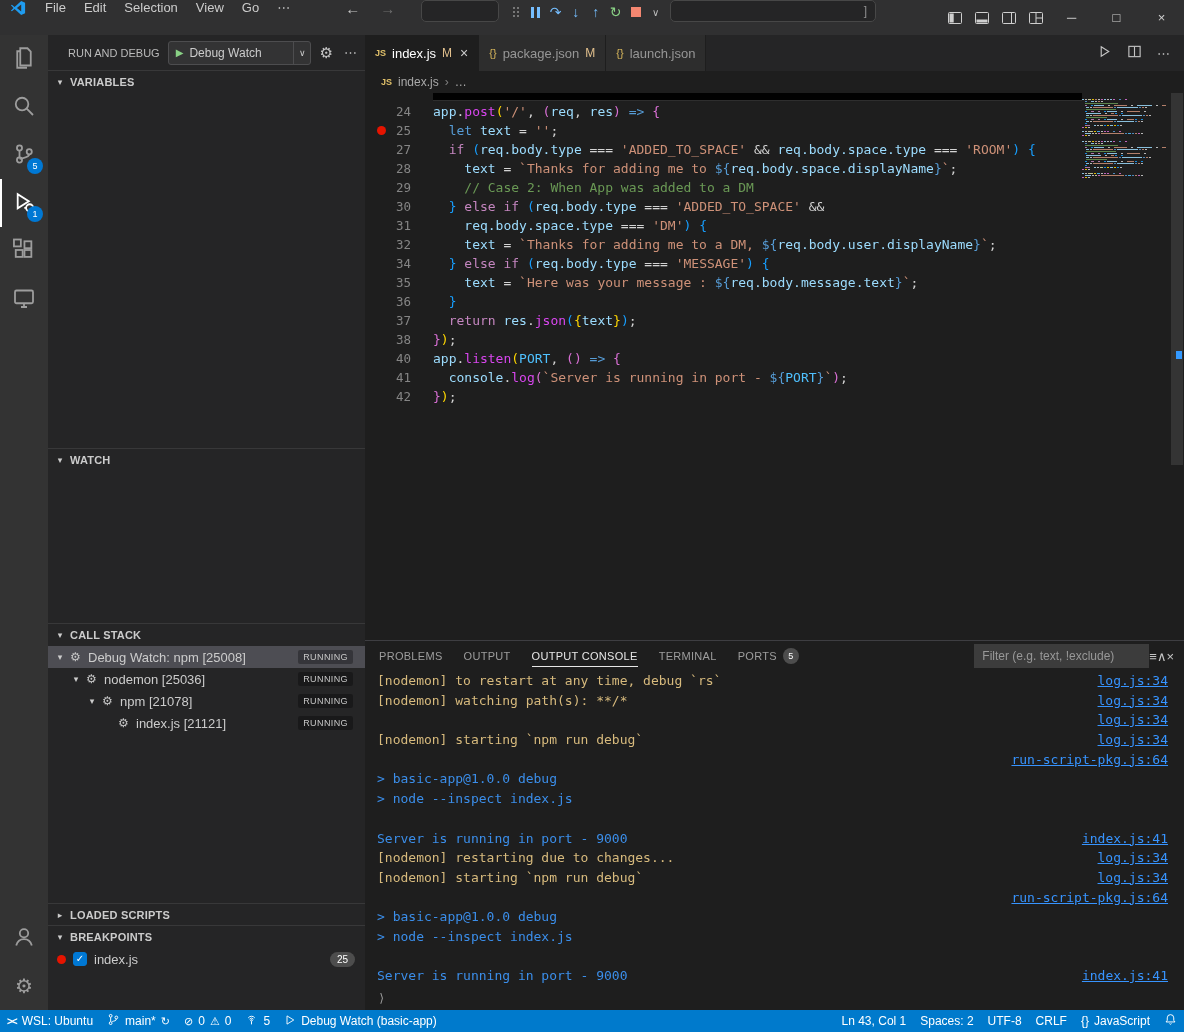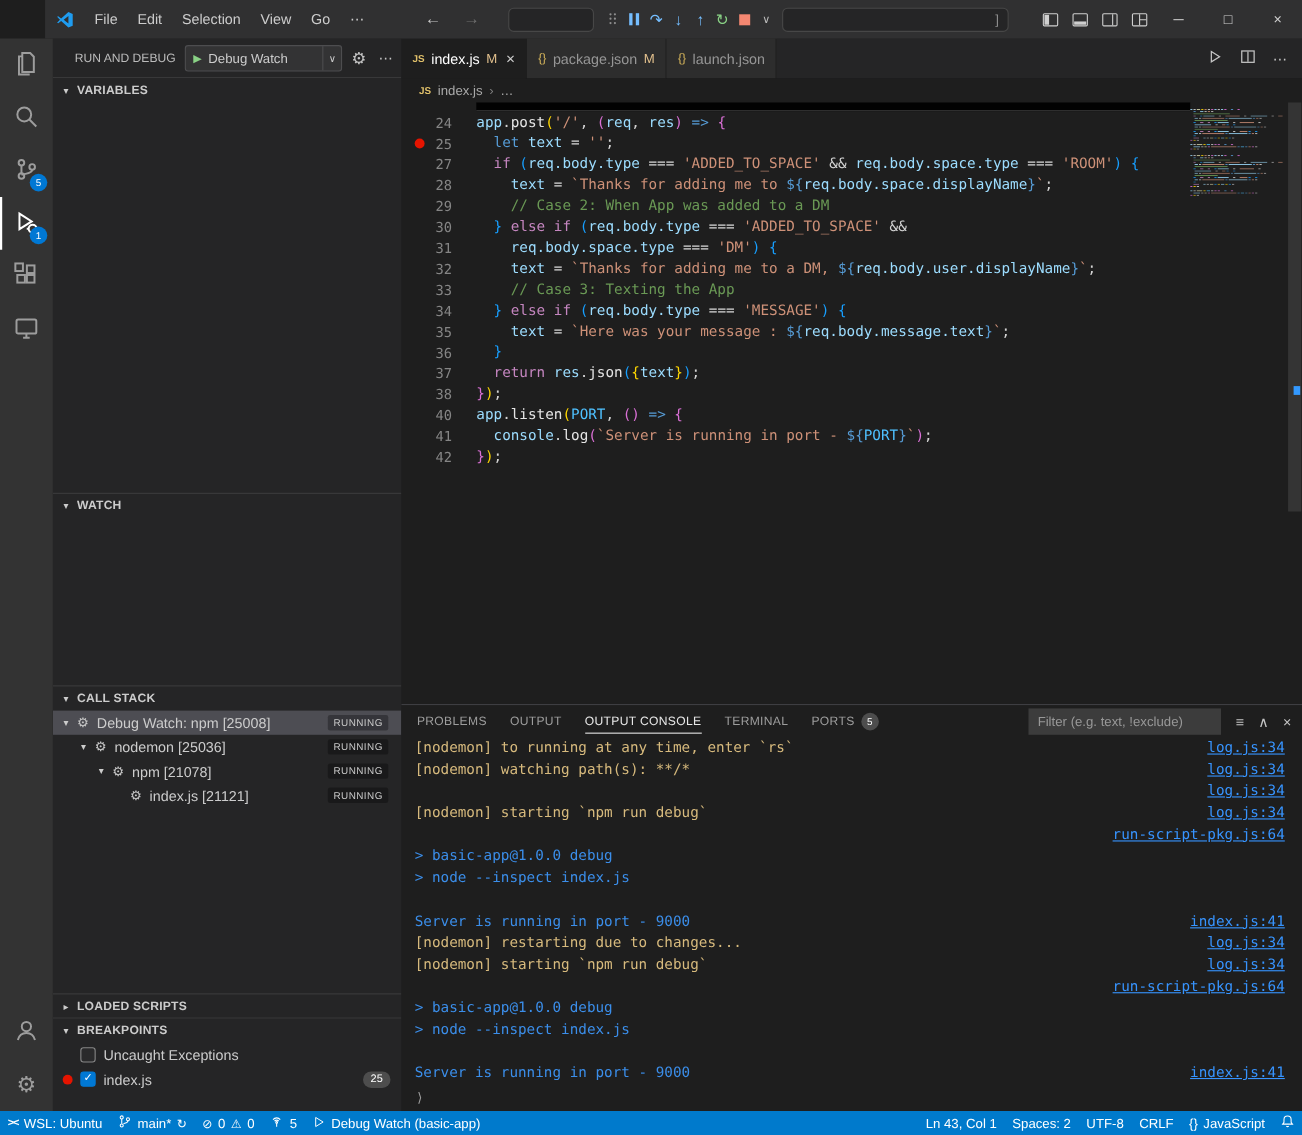--- a/index.html
+++ b/index.html
@@ -1,20 +1,20 @@
 <!DOCTYPE html>
 <html><head>
 <meta charset="utf-8">
 <style>
 *{margin:0;padding:0;box-sizing:border-box;}
 html,body{width:1184px;height:1032px;}
 body{position:relative;background:#1e1e1e;font-family:"Liberation Sans",sans-serif;color:#ccc;overflow:hidden;font-size:13px;}
 
 
-.titlebar{position:absolute;left:0;top:0;right:0;height:35px;background:#303031;display:flex;align-items:center;z-index:20;margin-left:41px;}
+.titlebar{position:absolute;left:0;top:0;right:0;height:35px;background:#303031;display:flex;align-items:flex-start;z-index:20;}
 .tb-logo{width:36px;display:flex;justify-content:center;align-items:center;}
 .tb-menus{display:flex;align-items:center;}
 .menu{padding:0 9px;color:#cccccc;font-size:13px;}
 .tb-nav{display:flex;align-items:center;margin-left:46px;color:#c7c7c7;font-size:15px;gap:20px;}
 .tb-nav .disabled{color:#6e6e6e;}
 .tb-box-small{width:78px;height:22px;background:#252526;border:1px solid #474747;border-radius:5px;margin-left:26px;}
 .debug-toolbar{display:flex;align-items:center;gap:3px;margin-left:8px;}
 .dbg-btn{min-width:17px;height:24px;display:flex;align-items:center;justify-content:center;font-size:14px;}
 .blue{color:#75beff}.green{color:#89d185}
 .grip-dots{width:8px;height:11px;position:relative;}
@@ -83,39 +83,39 @@
 .partial-line{position:absolute;left:68px;right:102px;top:0;height:8px;background:#020202;border-bottom:1px solid #2e2e2e;}
 .code-lines{position:absolute;top:9px;left:0;right:102px;}
 .code-row{display:flex;height:19px;line-height:19px;font-family:"DejaVu Sans Mono",monospace;font-size:13px;}
 .gutter-cell{width:68px;flex:none;position:relative;color:#858585;}
 .gutter-cell .line-num{display:block;text-align:right;padding-right:22px;font-size:12.5px;}
 .code-row.current .line-num{color:#c6c6c6;}
 .bp-gutter-dot{position:absolute;left:12px;top:5px;width:9px;height:9px;border-radius:50%;background:#e51400;}
 .code-text{flex:1;white-space:pre;}
 .code-row.current .code-text{box-shadow:inset 0 1px 0 #2e2e2e, inset 0 -1px 0 #2e2e2e;}
 .cursor{display:inline-block;width:1.5px;height:15px;background:#aeafad;vertical-align:-3px;}
-.tk-v{color:#9CDCFE}.tk-f{color:#e5e5e5}.tk-s{color:#CE9178}.tk-c{color:#6A9955}
+.tk-v{color:#9CDCFE}.tk-f{color:#d946ef}.tk-s{color:#CE9178}.tk-c{color:#6A9955}
 .tk-k{color:#569CD6}.tk-k2{color:#C586C0}.tk-kb{color:#569CD6}.tk-p{color:#D4D4D4}
 .tk-ti{color:#569CD6}.tk-cn{color:#4FC1FF}.tk-b1{color:#FFD700}.tk-b2{color:#DA70D6}.tk-b3{color:#179FFF}
 .minimap{position:absolute;top:0;right:14px;width:88px;bottom:0;}
 .minimap-content{padding-top:4px;opacity:0.85;}
 .mm-row{display:flex;gap:1px;height:1px;margin-bottom:1px;overflow:hidden;max-width:84px;}
 .mm-seg{flex:none;height:1px;}
 .scrollbar{position:absolute;top:0;right:0;width:14px;bottom:0;}
 .scroll-slider{position:absolute;top:0;left:1px;right:1px;height:372px;background:rgba(121,121,121,0.25);}
 .ruler-blue{position:absolute;right:2px;top:258px;width:6px;height:8px;background:#3399ff;}
 
 
 .panel{position:absolute;left:365px;right:0;top:640px;bottom:22px;background:#1e1e1e;border-top:1px solid #3e3e42;}
 .panel-header{height:30px;display:flex;align-items:center;padding:0 10px 0 14px;}
 .ptab{font-size:11px;color:#9d9d9d;margin-right:21px;height:30px;display:flex;align-items:center;letter-spacing:0.3px;position:relative;gap:6px;white-space:nowrap;}
 .ptab.active{color:#e7e7e7;}
 .ptab.active::after{content:"";position:absolute;left:0;right:0;bottom:4px;height:1px;background:#e7e7e7;}
 .ptab-badge{min-width:16px;height:16px;border-radius:8px;background:#4d4d4d;color:#fff;font-size:9px;display:inline-flex;align-items:center;justify-content:center;padding:0 4px;}
-.panel-right{margin-left:auto;display:flex;align-items:center;gap:13px;}
+.panel-right{margin-left:auto;display:flex;align-items:center;}
 .filter-input{width:175px;height:24px;background:#3c3c3c;border:none;color:#cccccc;font-size:12px;padding:0 8px;outline:none;font-family:"Liberation Sans",sans-serif;}
 .filter-input::placeholder{color:#989898;}
 .panel-icon{color:#c5c5c5;font-size:13px;}
 .console{position:absolute;top:30px;left:0;right:0;bottom:24px;overflow:hidden;font-family:"DejaVu Sans Mono",monospace;font-size:13px;}
 .console-row{position:relative;height:19.7px;line-height:19.7px;padding-left:12px;white-space:pre;}
 .cl-y{color:#d7ba7d}.cl-b{color:#3b8eea}.cl-d{color:#cccccc}
 .console-link{position:absolute;right:16px;color:#3794ff;text-decoration:underline;}
 .console-input{position:absolute;bottom:0;left:0;right:0;height:24px;display:flex;align-items:center;padding-left:13px;color:#9d9d9d;font-family:"DejaVu Sans Mono",monospace;font-size:12px;}
 
 
@@ -324,25 +324,20 @@
     </div>
   </div>
 
   <div class="section" id="sec-breakpoints">
     <div class="sec-header">
       <span class="sec-chev">▾</span>
       <span class="sec-label">BREAKPOINTS</span>
     </div>
     <div>
         <div class="bp-row">
-          <span class="bp-dot-placeholder"></span>
-          <span class="checkbox"></span>
-          <span class="bp-label">Uncaught Exceptions</span>
-        </div>
-        <div class="bp-row">
           <span class="bp-dot-s"></span>
           <span class="checkbox checked">✓</span>
           <span class="bp-label">index.js</span>
           <span class="bp-badge">25</span>
         </div>
       </div>
   </div>
 </aside>
 
 <section class="editor">
@@ -423,26 +418,20 @@
           <div class="gutter-cell">
             <span class="line-num">31</span>
           </div>
           <div class="code-text"><span class="tk-p">    </span><span class="tk-v">req.body.space.type</span><span class="tk-p"> </span><span class="tk-p">===</span><span class="tk-p"> </span><span class="tk-s">'DM'</span><span class="tk-b3">)</span><span class="tk-p"> </span><span class="tk-b3">{</span></div>
         </div>
         <div class="code-row">
           <div class="gutter-cell">
             <span class="line-num">32</span>
           </div>
           <div class="code-text"><span class="tk-p">    </span><span class="tk-v">text</span><span class="tk-p"> = </span><span class="tk-s">`Thanks for adding me to a DM, </span><span class="tk-ti">${</span><span class="tk-v">req.body.user.displayName</span><span class="tk-ti">}</span><span class="tk-s">`</span><span class="tk-p">;</span></div>
-        </div>
-        <div class="code-row">
-          <div class="gutter-cell">
-            <span class="line-num">33</span>
-          </div>
-          <div class="code-text"><span class="tk-p">    </span><span class="tk-c">// Case 3: Texting the App</span></div>
         </div>
         <div class="code-row">
           <div class="gutter-cell">
             <span class="line-num">34</span>
           </div>
           <div class="code-text"><span class="tk-p">  </span><span class="tk-b3">}</span><span class="tk-p"> </span><span class="tk-k2">else</span><span class="tk-p"> </span><span class="tk-k2">if</span><span class="tk-p"> </span><span class="tk-b3">(</span><span class="tk-v">req.body.type</span><span class="tk-p"> </span><span class="tk-p">===</span><span class="tk-p"> </span><span class="tk-s">'MESSAGE'</span><span class="tk-b3">)</span><span class="tk-p"> </span><span class="tk-b3">{</span></div>
         </div>
         <div class="code-row">
           <div class="gutter-cell">
             <span class="line-num">35</span>
@@ -898,21 +887,21 @@
       <span class="ptab-badge">5</span>
     </span>
     <div class="panel-right">
       <input class="filter-input" placeholder="Filter (e.g. text, !exclude)" style="">
       <span class="panel-icon">≡</span>
       <span class="panel-icon">∧</span>
       <span class="panel-icon">×</span>
     </div>
   </div>
   <div class="console">
-      <div class="console-row"><span class="cl-y">[nodemon] to running at any time, enter `rs`</span><span class="console-link">log.js:34</span></div>
+      <div class="console-row"><span class="cl-y">[nodemon] to restart at any time, debug `rs`</span><span class="console-link">log.js:34</span></div>
       <div class="console-row"><span class="cl-y">[nodemon] watching path(s): **/*</span><span class="console-link">log.js:34</span></div>
       <div class="console-row"><span class="console-link">log.js:34</span></div>
       <div class="console-row"><span class="cl-y">[nodemon] starting `npm run debug`</span><span class="console-link">log.js:34</span></div>
       <div class="console-row"><span class="cl-d"></span><span class="console-link">run-script-pkg.js:64</span></div>
       <div class="console-row"><span class="cl-b">&gt; basic-app@1.0.0 debug</span></div>
       <div class="console-row"><span class="cl-b">&gt; node --inspect index.js</span></div>
       <div class="console-row"><span class="cl-d"></span></div>
       <div class="console-row"><span class="cl-b">Server is running in port - 9000</span><span class="console-link">index.js:41</span></div>
       <div class="console-row"><span class="cl-y">[nodemon] restarting due to changes...</span><span class="console-link">log.js:34</span></div>
       <div class="console-row"><span class="cl-y">[nodemon] starting `npm run debug`</span><span class="console-link">log.js:34</span></div>

